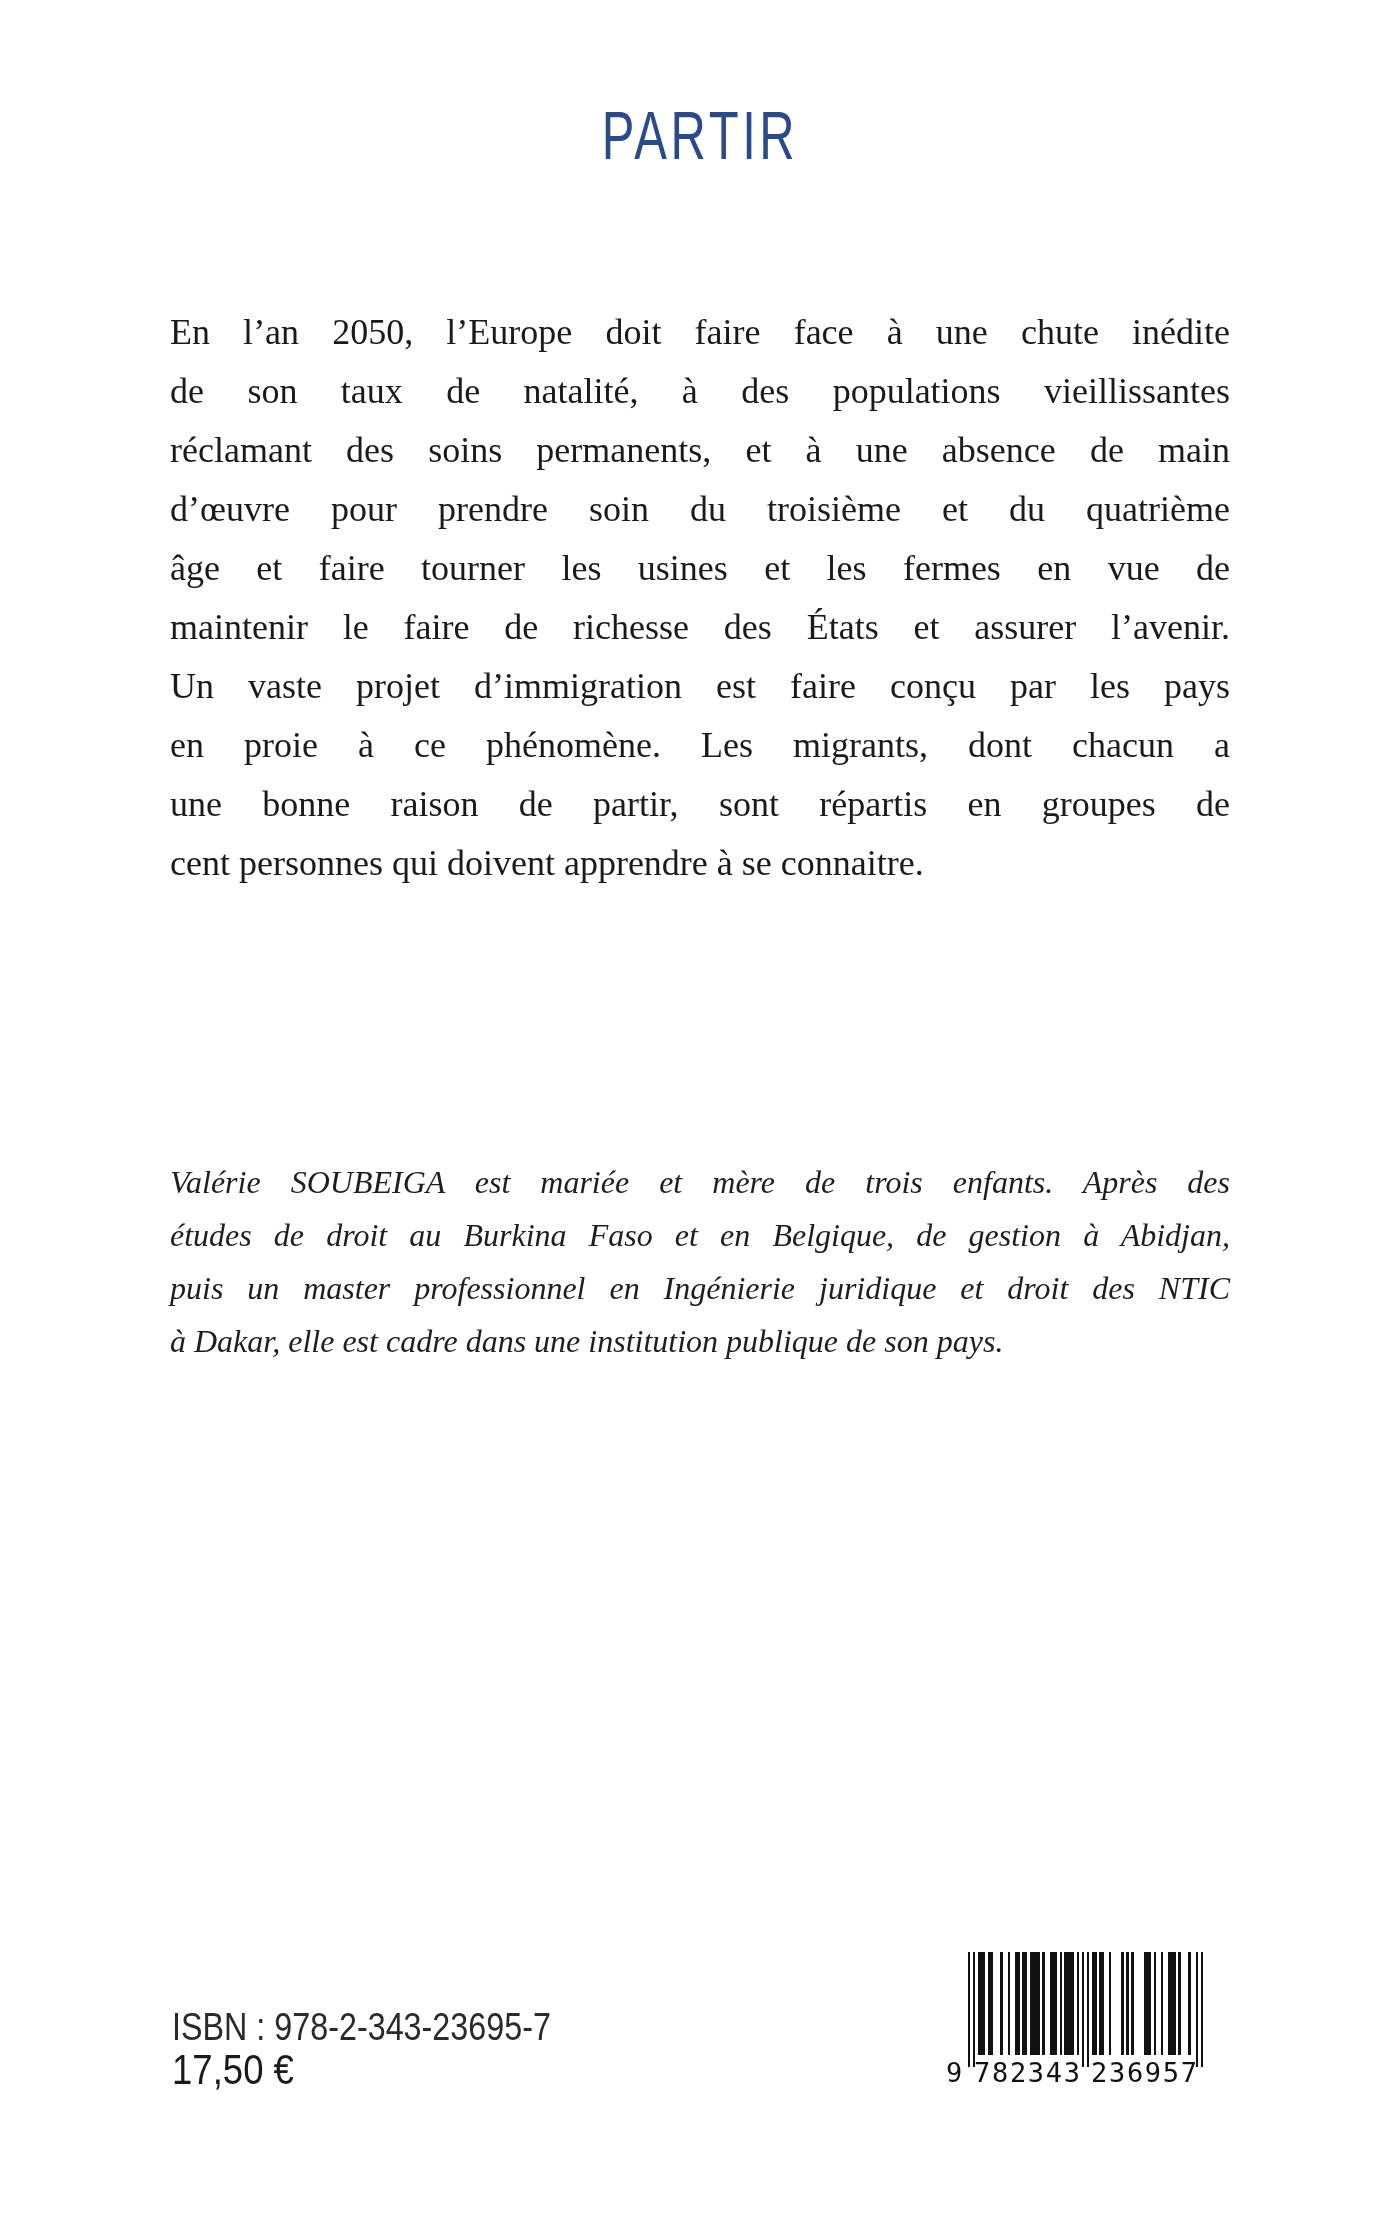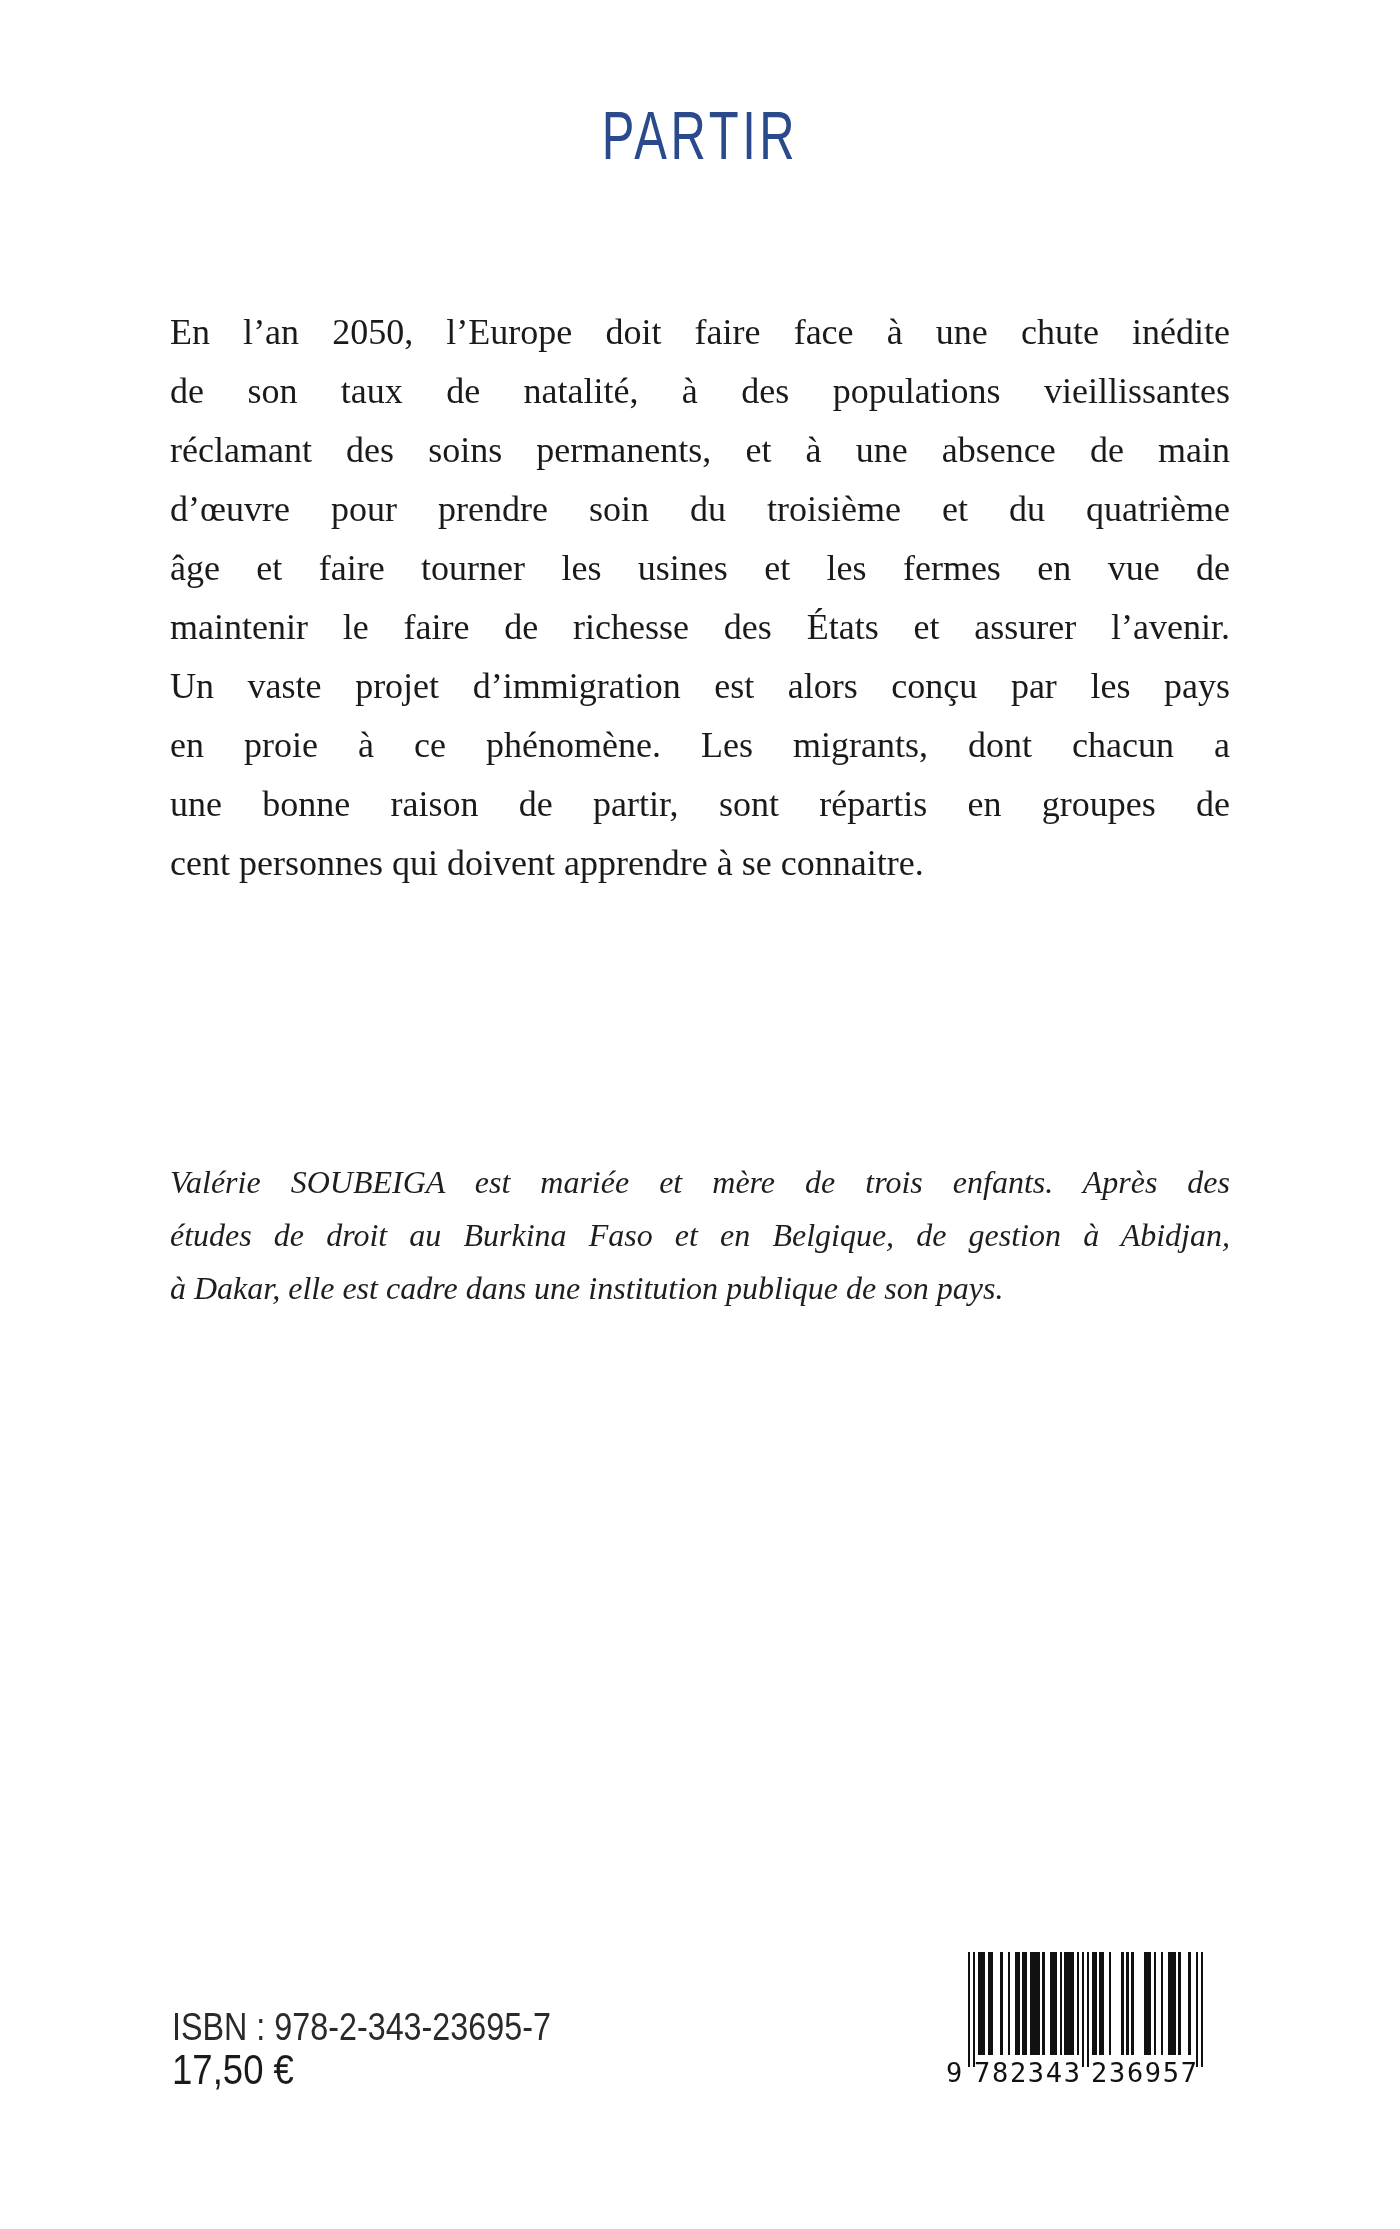--- a/index.html
+++ b/index.html
@@ -113,29 +113,30 @@
 
   <h1 class="title" style="color: rgb(42, 74, 140);">PARTIR</h1>
 
   <div class="synopsis">
       <div class="jline">En l’an 2050, l’Europe doit faire face à une chute inédite</div>
       <div class="jline">de son taux de natalité, à des populations vieillissantes</div>
       <div class="jline">réclamant des soins permanents, et à une absence de main</div>
       <div class="jline">d’œuvre pour prendre soin du troisième et du quatrième</div>
       <div class="jline">âge et faire tourner les usines et les fermes en vue de</div>
       <div class="jline">maintenir le faire de richesse des États et assurer l’avenir.</div>
-      <div class="jline">Un vaste projet d’immigration est alors conçu par les pays</div>
+      <div class="jline">Un vaste projet d’immigration est faire conçu par les pays</div>
       <div class="jline">en proie à ce phénomène. Les migrants, dont chacun a</div>
       <div class="jline">une bonne raison de partir, sont répartis en groupes de</div>
       <div class="jline last">cent personnes qui doivent apprendre à se connaitre.</div>
     </div>
 
   <div class="bio">
       <div class="jline">Valérie SOUBEIGA est mariée et mère de trois enfants. Après des</div>
       <div class="jline">études de droit au Burkina Faso et en Belgique, de gestion à Abidjan,</div>
+      <div class="jline">puis un master professionnel en Ingénierie juridique et droit des NTIC</div>
       <div class="jline last">à Dakar, elle est cadre dans une institution publique de son pays.</div>
     </div>
 
   <div class="isbn">ISBN : 978-2-343-23695-7</div>
 
   <div class="price">17,50 €</div>
 
   <div class="barcode">
     <svg width="235" height="115" viewBox="0 0 235 115" shape-rendering="crispEdges">
         <rect x="0.00" y="0" width="2.47" height="115" fill="#111111"></rect>

